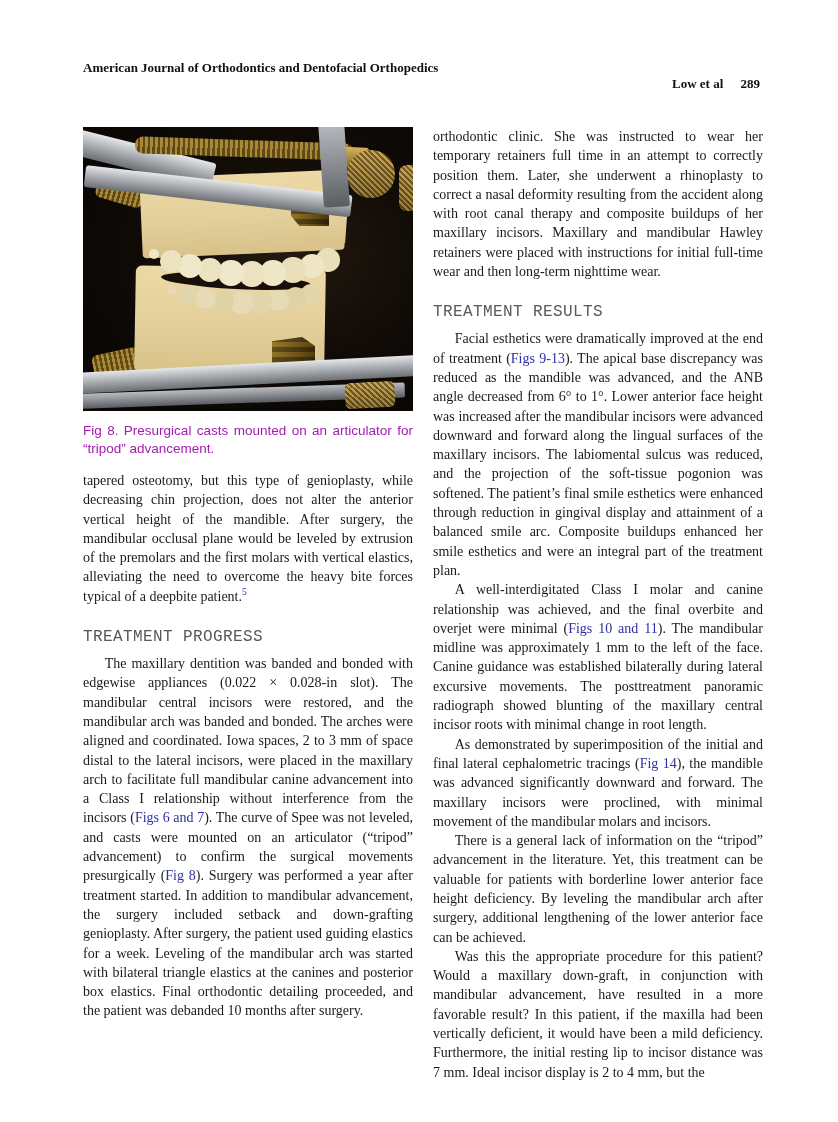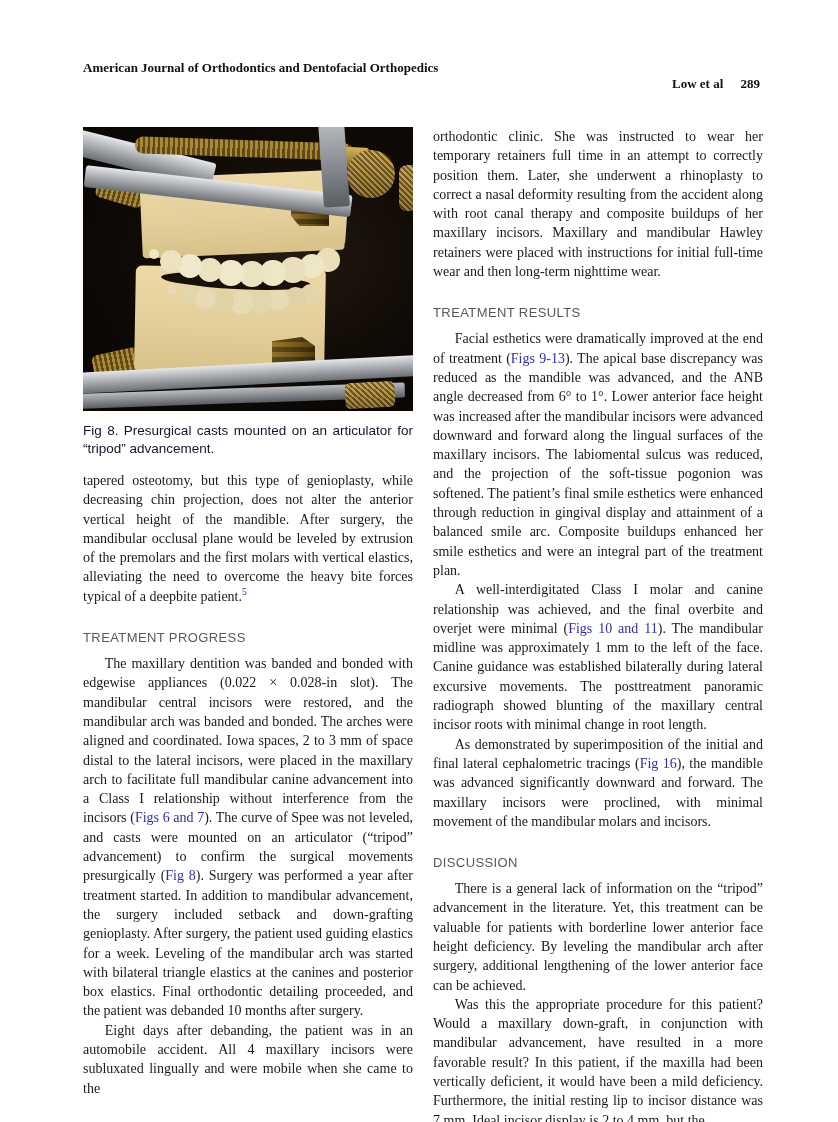--- a/index.html
+++ b/index.html
@@ -13,30 +13,30 @@
   .rh-left div{line-height:15.5px;}
   .rh-right{position:absolute;right:0;top:16px;}
   .rh-right .pagenum{margin-left:14px;}
   
   .col{position:absolute;top:127px;width:330px;}
   .col-left{left:83px;}
   .col-right{left:433px;}
   .body-p{margin:0;font-size:14px;line-height:19.3px;text-align:justify;}
   .body-p.indent{text-indent:1.55em;}
   .section-heading{
-    font-family:Liberation Sans, sans-serif;font-weight:400;
-    font-size:13px;color:#57585a;letter-spacing:0.4px;
+    font-family:Liberation Mono, monospace;font-weight:400;
+    font-size:16px;color:#57585a;letter-spacing:0.4px;
     margin:24px 0 9px 0;line-height:15px;
   }
   .fig-link{color:#2e2ea2;}
   sup{color:#2e2ea2;font-size:0.68em;line-height:0;}
   
   .figure-block{margin:0 0 14px 0;}
   .caption{
-    font-family:"Liberation Sans",sans-serif;font-size:13.5px;color:#0f172a;
+    font-family:"Liberation Sans",sans-serif;font-size:13.5px;color:#a21caf;
     line-height:17.5px;margin-top:11px;text-align:justify;
   }
   .photo{
     position:relative;width:330px;height:284px;overflow:hidden;
     background:radial-gradient(ellipse at 62% 45%, #241a10 0%, #120c07 45%, #0a0705 75%);
   }
   .photo div{position:absolute;}
   .metal{background:linear-gradient(180deg,#e6e8ea 0%,#b9bcc0 35%,#8f9296 70%,#6c6f73 100%);}
   .metal-dark{background:linear-gradient(180deg,#b9bcc0 0%,#85888c 55%,#595c60 100%);}
   .brass-knurl{background:
@@ -101,31 +101,29 @@
         <div class="brass-knurl" style="left:262px;top:255px;width:50px;height:26px;border-radius:6px;transform:rotate(-3deg);"></div>
       </div>
       <figcaption class="caption">Fig 8. Presurgical casts mounted on an articulator for “tripod” advancement.</figcaption>
     </figure>
 
     <p class="body-p"><span>tapered osteotomy, but this type of genioplasty, while decreasing chin projection, does not alter the anterior vertical height of the mandible. After surgery, the mandibular occlusal plane would be leveled by extrusion of the premolars and the first molars with vertical elastics, alleviating the need to overcome the heavy bite forces typical of a deepbite patient.</span><sup>5</sup></p>
 
     <h2 class="section-heading">TREATMENT PROGRESS</h2>
 
     <p class="body-p indent"><span>The maxillary dentition was banded and bonded with edgewise appliances (0.022 × 0.028-in slot). The mandibular central incisors were restored, and the mandibular arch was banded and bonded. The arches were aligned and coordinated. Iowa spaces, 2 to 3 mm of space distal to the lateral incisors, were placed in the maxillary arch to facilitate full mandibular canine advancement into a Class I relationship without interference from the incisors (</span><span class="fig-link">Figs 6 and 7</span><span>). The curve of Spee was not leveled, and casts were mounted on an articulator (“tripod” advancement) to confirm the surgical movements presurgically (</span><span class="fig-link">Fig 8</span><span>). Surgery was performed a year after treatment started. In addition to mandibular advancement, the surgery included setback and down-grafting genioplasty. After surgery, the patient used guiding elastics for a week. Leveling of the mandibular arch was started with bilateral triangle elastics at the canines and posterior box elastics. Final orthodontic detailing proceeded, and the patient was debanded 10 months after surgery.</span></p>
-    <p class="body-p indent">Eight days after debanding, the patient was in an automobile accident. All 4 maxillary incisors were subluxated lingually and were mobile when she came to the</p>
   </div>
 
   <div class="col col-right">
     <p class="body-p">orthodontic clinic. She was instructed to wear her temporary retainers full time in an attempt to correctly position them. Later, she underwent a rhinoplasty to correct a nasal deformity resulting from the accident along with root canal therapy and composite buildups of her maxillary incisors. Maxillary and mandibular Hawley retainers were placed with instructions for initial full-time wear and then long-term nighttime wear.</p>
 
     <h2 class="section-heading">TREATMENT RESULTS</h2>
 
     <p class="body-p indent"><span>Facial esthetics were dramatically improved at the end of treatment (</span><span class="fig-link">Figs 9-13</span><span>). The apical base discrepancy was reduced as the mandible was advanced, and the ANB angle decreased from 6° to 1°. Lower anterior face height was increased after the mandibular incisors were advanced downward and forward along the lingual surfaces of the maxillary incisors. The labiomental sulcus was reduced, and the projection of the soft-tissue pogonion was softened. The patient’s final smile esthetics were enhanced through reduction in gingival display and attainment of a balanced smile arc. Composite buildups enhanced her smile esthetics and were an integral part of the treatment plan.</span></p>
     <p class="body-p indent"><span>A well-interdigitated Class I molar and canine relationship was achieved, and the final overbite and overjet were minimal (</span><span class="fig-link">Figs 10 and 11</span><span>). The mandibular midline was approximately 1 mm to the left of the face. Canine guidance was established bilaterally during lateral excursive movements. The posttreatment panoramic radiograph showed blunting of the maxillary central incisor roots with minimal change in root length.</span></p>
-    <p class="body-p indent"><span>As demonstrated by superimposition of the initial and final lateral cephalometric tracings (</span><span class="fig-link">Fig 16</span><span>), the mandible was advanced significantly downward and forward. The maxillary incisors were proclined, with minimal movement of the mandibular molars and incisors.</span></p>
+    <p class="body-p indent"><span>As demonstrated by superimposition of the initial and final lateral cephalometric tracings (</span><span class="fig-link">Fig 14</span><span>), the mandible was advanced significantly downward and forward. The maxillary incisors were proclined, with minimal movement of the mandibular molars and incisors.</span></p>
 
-    <h2 class="section-heading">DISCUSSION</h2>
 
     <p class="body-p indent">There is a general lack of information on the “tripod” advancement in the literature. Yet, this treatment can be valuable for patients with borderline lower anterior face height deficiency. By leveling the mandibular arch after surgery, additional lengthening of the lower anterior face can be achieved.</p>
     <p class="body-p indent">Was this the appropriate procedure for this patient? Would a maxillary down-graft, in conjunction with mandibular advancement, have resulted in a more favorable result? In this patient, if the maxilla had been vertically deficient, it would have been a mild deficiency. Furthermore, the initial resting lip to incisor distance was 7 mm. Ideal incisor display is 2 to 4 mm, but the</p>
   </div>
 
 </div>
 
 </body></html>

